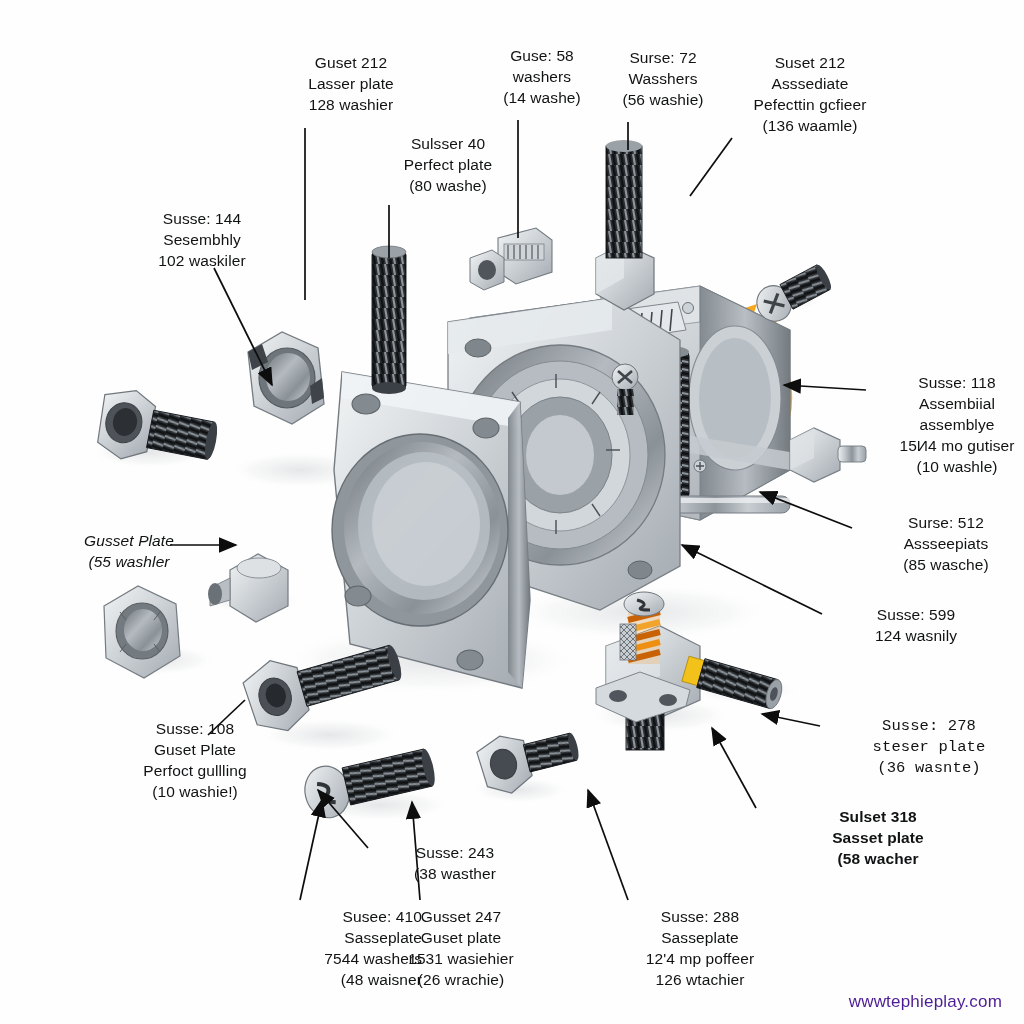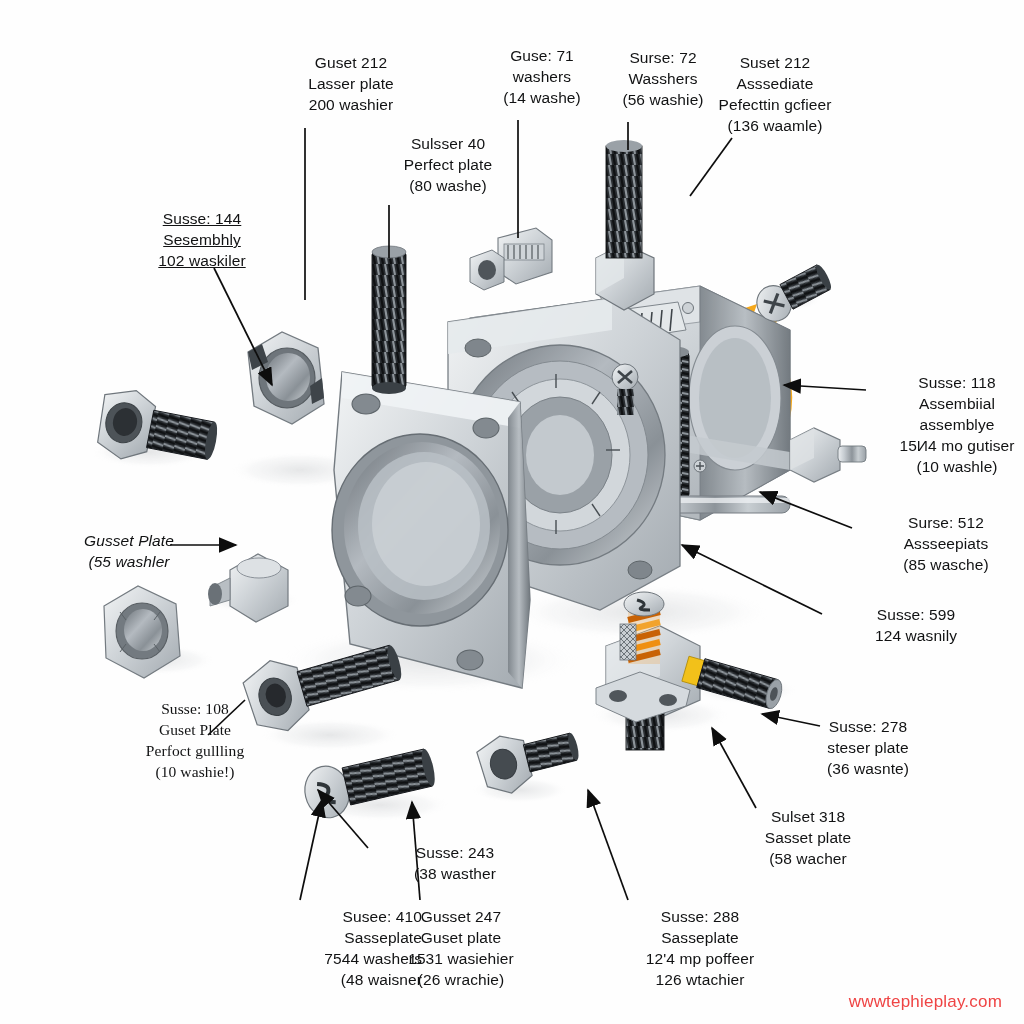--- a/index.html
+++ b/index.html
@@ -16,21 +16,21 @@
     color:#111213;
     font-size:15.5px;
     line-height:21px;
     text-align:center;
     white-space:pre-line;
     letter-spacing:.1px;
     font-family:"Liberation Sans","DejaVu Sans",sans-serif;
   }
   .watermark{
     position:absolute;right:22px;bottom:12px;
-    font-size:17px;color:#ef4444;letter-spacing:.2px;
+    font-size:17px;color:#4c1d95;letter-spacing:.2px;
     font-family:"Liberation Sans","DejaVu Sans",sans-serif;
   }
 </style>
 </head>
 <body>
 
 <div id="stage">
 
   <svg id="art" viewBox="0 0 1024 1024">
     <defs>
@@ -382,69 +382,69 @@
         <path d="M368,848 L318,790" marker-end="url(#arrowHead)"></path>
         <path d="M628,900 L588,790" marker-end="url(#arrowHead)"></path>
         <path d="M756,808 L712,728" marker-end="url(#arrowHead)"></path>
         <path d="M820,726 L762,714" marker-end="url(#arrowHead)"></path>
       </g>
   </svg>
 
   <div id="callouts">
       <div class="callout" style="left: 256px; top: 52px; width: 190px;">Guset 212
 Lasser plate
-200 washier</div>
+128 washier</div>
       <div class="callout" style="left: 358px; top: 133px; width: 180px;">Sulsser 40
 Perfect plate
 (80 washe)</div>
-      <div class="callout" style="left: 462px; top: 45px; width: 160px;">Guse: 71
+      <div class="callout" style="left: 462px; top: 45px; width: 160px;">Guse: 58
 washers
 (14 washe)</div>
       <div class="callout" style="left: 578px; top: 47px; width: 170px;">Surse: 72
 Wasshers
 (56 washie)</div>
-      <div class="callout" style="left: 675px; top: 52px; width: 200px;">Suset 212
+      <div class="callout" style="left: 710px; top: 52px; width: 200px;">Suset 212
 Asssediate
 Pefecttin gcfieer
 (136 waamle)</div>
-      <div class="callout" style="left: 112px; top: 208px; width: 180px; text-decoration: underline;">Susse: 144
+      <div class="callout" style="left: 112px; top: 208px; width: 180px;">Susse: 144
 Sesembhly
 102 waskiler</div>
       <div class="callout" style="left: 872px; top: 372px; width: 170px;">Susse: 118
 Assembiial
 assemblye
 15И4 mo gutiser
 (10 washle)</div>
       <div class="callout" style="left: 856px; top: 512px; width: 180px;">Surse: 512
 Assseepiats
 (85 wasche)</div>
       <div class="callout" style="left: 826px; top: 604px; width: 180px;">Susse: 599
 124 wasnily</div>
       <div class="callout" style="left: 54px; top: 530px; width: 150px; font-style: italic;">Gusset Plate
 (55 washler</div>
-      <div class="callout" style="left: 100px; top: 698px; width: 190px; font-family: Liberation Serif, serif;">Susse: 108
+      <div class="callout" style="left: 100px; top: 718px; width: 190px;">Susse: 108
 Guset Plate
 Perfoct gullling
 (10 washie!)</div>
       <div class="callout" style="left: 232px; top: 906px; width: 190px; text-align: right;">Susee: 410
 Sasseplate
 7544 washers
 (48 waisner</div>
       <div class="callout" style="left: 366px; top: 906px; width: 190px;">Gusset 247
 Guset plate
 1531 wasiehier
 (26 wrachie)</div>
       <div class="callout" style="left: 370px; top: 842px; width: 170px;">Susse: 243
 (38 wasther</div>
       <div class="callout" style="left: 600px; top: 906px; width: 200px;">Susse: 288
 Sasseplate
 12'4 mp poffeer
 126 wtachier</div>
-      <div class="callout" style="left: 718px; top: 806px; width: 180px;">Sulset 318
+      <div class="callout" style="left: 788px; top: 806px; width: 180px; font-weight: bold;">Sulset 318
 Sasset plate
 (58 wacher</div>
-      <div class="callout" style="left: 778px; top: 716px; width: 180px;">Susse: 278
+      <div class="callout" style="left: 839px; top: 716px; width: 180px; font-family: Liberation Mono, monospace;">Susse: 278
 steser plate
 (36 wasnte)</div>
     </div>
 
   <div class="watermark">wwwtephieplay.com</div>
 </div>
 
 </body></html>

